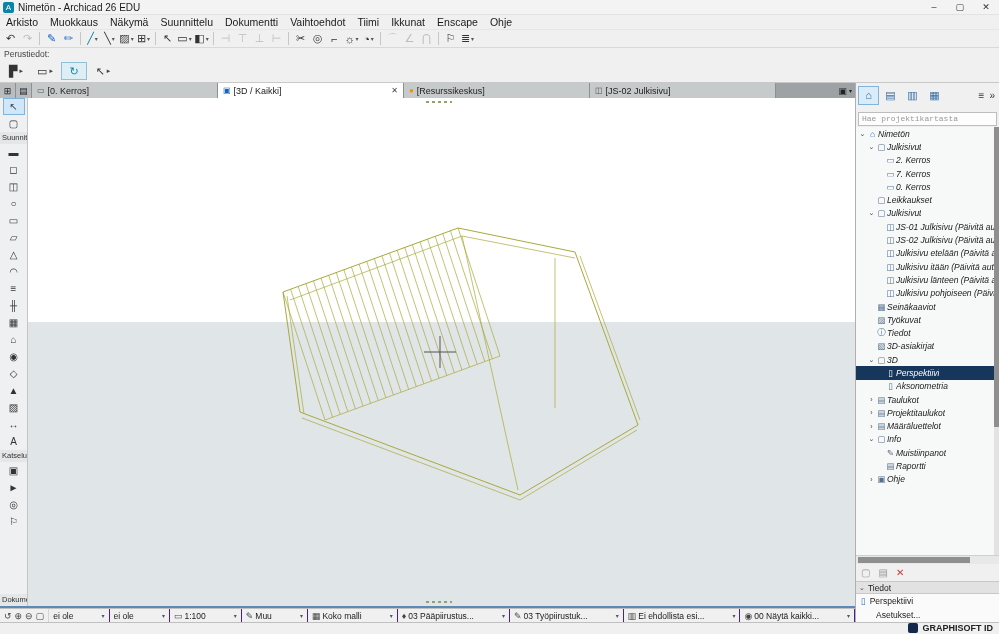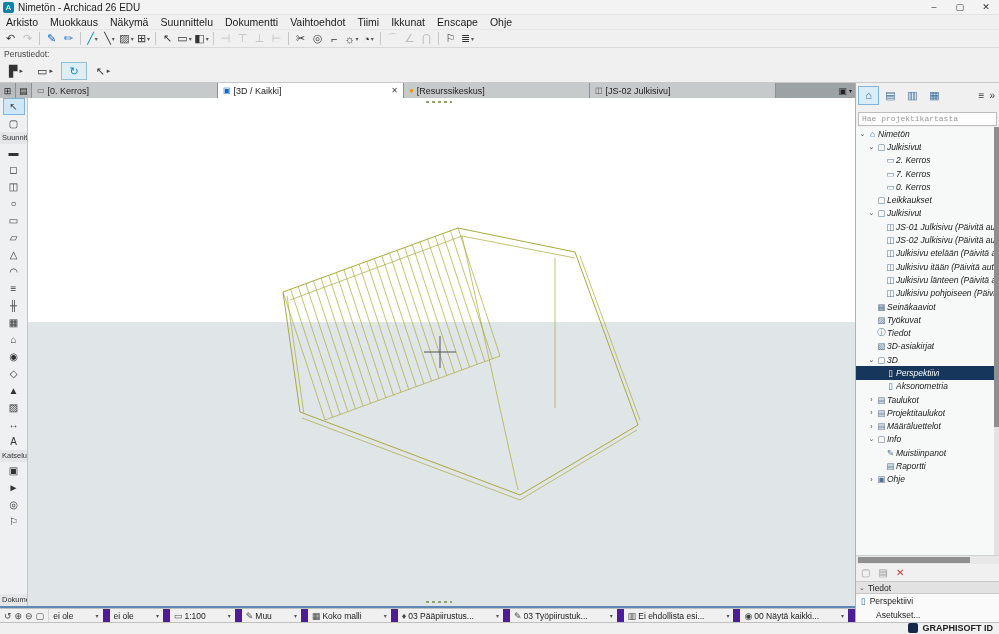--- a/index.html
+++ b/index.html
@@ -49,21 +49,21 @@
   .ls-btn.active { background:#cfe7f8; border:1px solid #7fb4dd; }
   .ls-label { font-size:7.5px; color:#333; width:100%; padding-left:2px; white-space:nowrap; overflow:hidden; flex:0 0 auto; height:12px; line-height:12px; background:#e4e6e7; }
   .ls-label.bottom { margin-top:auto; }
   .canvas { flex:1; position:relative; overflow:hidden; }
   .canvas svg { position:absolute; left:0; top:0; }
   .view-marker { position:absolute; height:2px; width:26px; }
 
   
   .statusbar { height:14px; display:flex; align-items:center; background:#f0f0f0; font-size:8.5px; border-top:1px solid #c0c0c0; overflow:hidden; }
   .sb-group { display:flex; align-items:center; height:14px; padding:0 4px; border-right:1px solid #d5d5d5; gap:3px; flex:0 0 auto; }
-  .sb-item { display:flex; align-items:center; height:14px; padding:0 4px; border-right:7px solid #4c1d95; gap:2px; white-space:nowrap; flex:1 1 auto; min-width:0; }
+  .sb-item { display:flex; align-items:center; height:14px; padding:0 4px; border-right:1px solid #4c1d95; gap:2px; white-space:nowrap; flex:1 1 auto; min-width:0; }
   .sb-item .lbl { overflow:hidden; text-overflow:ellipsis; }
   .sb-icon { font-size:9px; color:#444; flex:0 0 auto; }
   .sb-dd { font-size:6px; color:#555; margin-left:auto; flex:0 0 auto; }
 
   
   .helpbar { flex:1; display:flex; align-items:center; background:#f0f0f0; border-top:1px solid #c0c0c0; font-size:8.5px; padding:0 6px; }
   .brand { margin-left:auto; display:flex; align-items:center; gap:4px; font-weight:bold; font-size:9px; color:#222; }
   .brand-logo { width:10px; height:10px; background:#15284b; border-radius:2px; }
 
   

